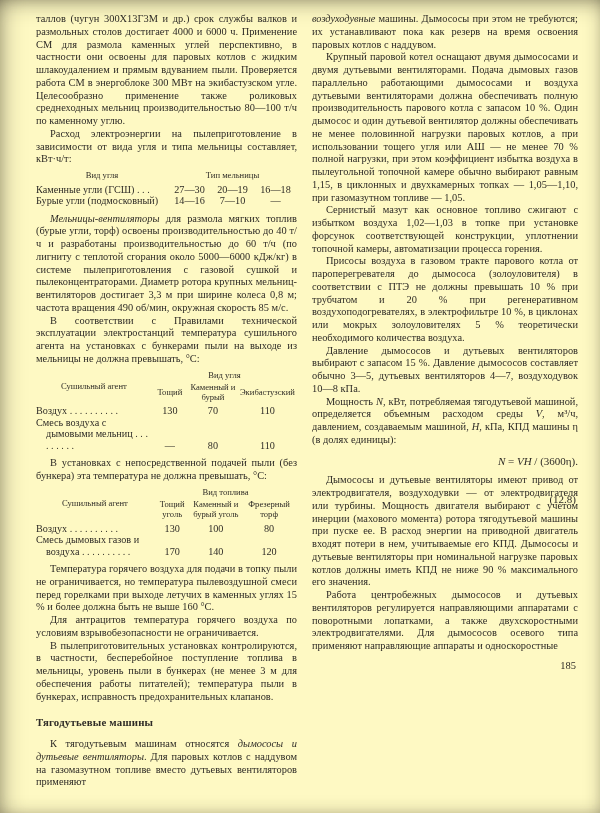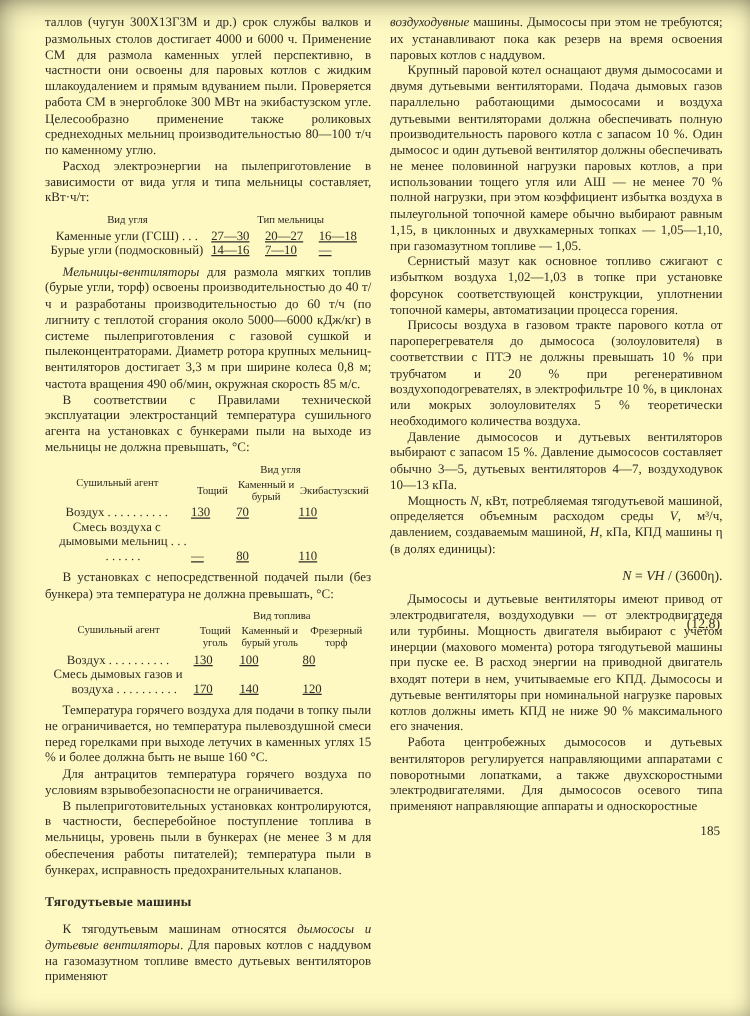--- a/index.html
+++ b/index.html
@@ -50,27 +50,27 @@
   }
   table.mini td { padding: 0 1px; vertical-align: bottom; }
   table.mini .th {
     font-size: 8.6px;
     line-height: 9.6px;
     text-align: center;
     vertical-align: middle;
     padding-bottom: 3px;
   }
   table.mini .lbl {
-    text-align: center;
+    text-align: left;
     padding-left: 10px;
     text-indent: -10px;
     margin-top: 48px;
   }
   table.mini .lbl.noindent { padding-left: 0; text-indent: 0; }
-  table.mini .val { text-align: left; white-space: nowrap; text-decoration: underline; }
+  table.mini .val { text-align: center; white-space: nowrap; }
   .t1 .lblcol { width: 130px; }
   .t2 .lblcol { width: 138px; }
   .t2 .c0 { width: 38px; } .t2 .c1 { width: 52px; } .t2 .c2 { width: 58px; }
   .formula {
     position: relative;
     text-align: right;
     font-size: 11px;
     margin: 8px 0 7px 0;
     text-indent: 0;
   }
@@ -94,21 +94,21 @@
 
       <table class="mini t1">
         <tbody>
           <tr>
             <td class="th lblcol">Вид угля</td>
             <td class="th" colspan="3">Тип мельницы</td>
           </tr>
           <tr>
             <td class="lbl noindent">Каменные угли (ГСШ) . . .</td>
             <td class="val">27—30</td>
-            <td class="val">20—27</td>
+            <td class="val">20—19</td>
             <td class="val">16—18</td>
           </tr>
           <tr>
             <td class="lbl noindent">Бурые угли (подмосковный)</td>
             <td class="val">14—16</td>
             <td class="val">7—10</td>
             <td class="val">—</td>
           </tr>
         </tbody>
       </table>
@@ -177,21 +177,21 @@
       <h3 class="section-heading">Тягодутьевые машины</h3>
 
       <p class="ind"><span>К тягодутьевым машинам относятся </span><span class="it">дымососы и дутьевые вентиляторы</span><span>. Для паровых котлов с наддувом на газомазутном топливе вместо дутьевых вентиляторов применяют</span></p>
     </div>
 
     <div class="col col-right">
       <p><span class="it">воздуходувные</span><span> машины. Дымососы при этом не требуются; их устанавливают пока как резерв на время освоения паровых котлов с наддувом.</span></p>
       <p class="ind">Крупный паровой котел оснащают двумя дымососами и двумя дутьевыми вентиляторами. Подача дымовых газов параллельно работающими дымососами и воздуха дутьевыми вентиляторами должна обеспечивать полную производительность парового котла с запасом 10 %. Один дымосос и один дутьевой вентилятор должны обеспечивать не менее половинной нагрузки паровых котлов, а при использовании тощего угля или АШ — не менее 70 % полной нагрузки, при этом коэффициент избытка воздуха в пылеугольной топочной камере обычно выбирают равным 1,15, в циклонных и двухкамерных топках — 1,05—1,10, при газомазутном топливе — 1,05.</p>
       <p class="ind">Сернистый мазут как основное топливо сжигают с избытком воздуха 1,02—1,03 в топке при установке форсунок соответствующей конструкции, уплотнении топочной камеры, автоматизации процесса горения.</p>
       <p class="ind">Присосы воздуха в газовом тракте парового котла от пароперегревателя до дымососа (золоуловителя) в соответствии с ПТЭ не должны превышать 10 % при трубчатом и 20 % при регенеративном воздухоподогревателях, в электрофильтре 10 %, в циклонах или мокрых золоуловителях 5 % теоретически необходимого количества воздуха.</p>
-      <p class="ind">Давление дымососов и дутьевых вентиляторов выбирают с запасом 15 %. Давление дымососов составляет обычно 3—5, дутьевых вентиляторов 4—7, воздуходувок 10—13 кПа.</p>
+      <p class="ind">Давление дымососов и дутьевых вентиляторов выбирают с запасом 15 %. Давление дымососов составляет обычно 3—5, дутьевых вентиляторов 4—7, воздуходувок 10—8 кПа.</p>
       <p class="ind"><span>Мощность </span><span class="it">N</span><span>, кВт, потребляемая тягодутьевой машиной, определяется объемным расходом среды </span><span class="it">V</span><span>, м³/ч, давлением, создаваемым машиной, </span><span class="it">H</span><span>, кПа, КПД машины η (в долях единицы):</span></p>
 
       <div class="formula">
         <span><span class="it">N</span><span> = </span><span class="it">VH</span><span> / (3600η).</span></span>
         <span class="eqnum">(12.8)</span>
       </div>
 
       <p class="ind">Дымососы и дутьевые вентиляторы имеют привод от электродвигателя, воздуходувки — от электродвигателя или турбины. Мощность двигателя выбирают с учетом инерции (махового момента) ротора тягодутьевой машины при пуске ее. В расход энергии на приводной двигатель входят потери в нем, учитываемые его КПД. Дымососы и дутьевые вентиляторы при номинальной нагрузке паровых котлов должны иметь КПД не ниже 90 % максимального его значения.</p>
       <p class="ind">Работа центробежных дымососов и дутьевых вентиляторов регулируется направляющими аппаратами с поворотными лопатками, а также двухскоростными электродвигателями. Для дымососов осевого типа применяют направляющие аппараты и односкоростные</p>
 

